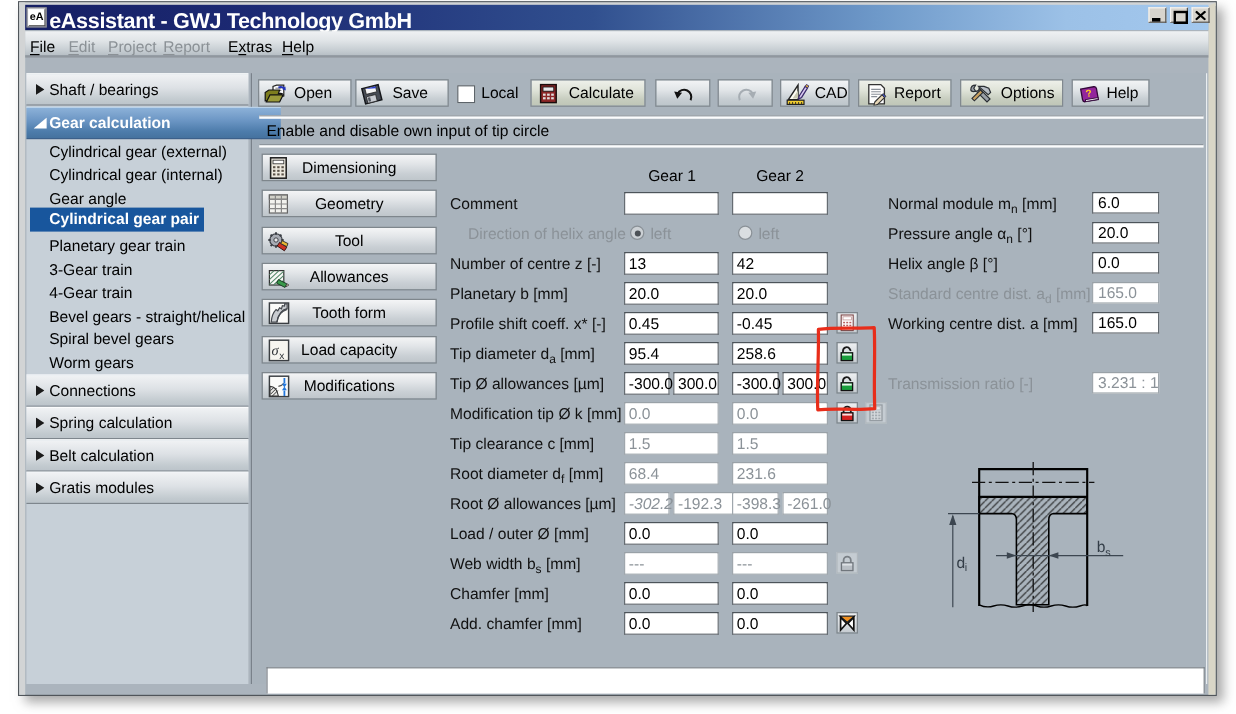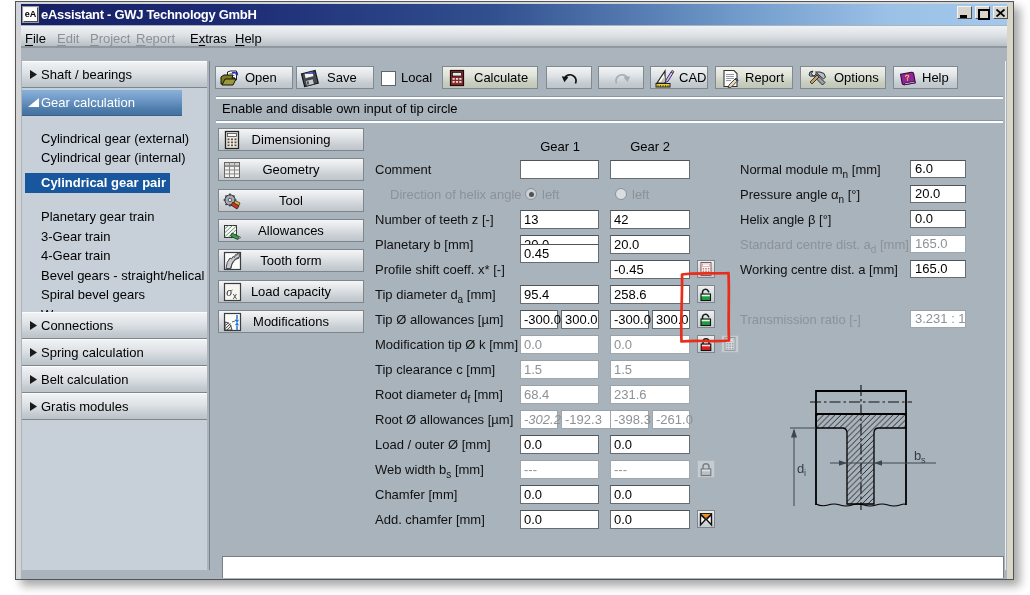--- a/index.html
+++ b/index.html
@@ -1,33 +1,33 @@
 <!DOCTYPE html>
 <html><head><meta charset="utf-8">
 <style>
 html,body{margin:0;padding:0;}
 body{width:1030px;height:595px;background:#fff;font-family:"Liberation Sans",sans-serif;position:relative;overflow:hidden;font-size:13px;}
 #win{position:absolute;left:15px;top:1px;width:997px;height:577px;border:1px solid #50555a;background:#abb4bd;box-shadow:6px 6px 9px rgba(108,108,108,.6);}
 #frame{position:absolute;left:0;top:0;right:0;bottom:0;border-left:5px solid #d2d4d5;border-right:6px solid #d9d6c7;border-top:3px solid #d2d4d5;}
 #titlebar{position:absolute;left:21px;top:4px;width:986px;height:21px;background:linear-gradient(to right,#161f64 0%,#1c2a74 20%,#31508f 48%,#6e99c9 72%,#9cc1e7 88%,#a3c8ee 100%);}
 #ticon{position:absolute;left:23px;top:7px;width:13px;height:13px;background:#fff;border:1px solid;border-color:#f6f6f6 #4a4a4a #4a4a4a #f6f6f6;outline:1px solid #9a9a9a;color:#000;font-size:9px;font-weight:bold;line-height:13px;text-align:center;}
-#ttext{position:absolute;left:41px;top:7px;font-size:13px;font-weight:bold;color:#fff;letter-spacing:-0.3px;text-align:center;}
+#ttext{position:absolute;left:41px;top:7px;font-size:18px;font-weight:bold;color:#fff;letter-spacing:-0.3px;text-align:center;}
 .wbtn{position:absolute;top:6px;width:15px;height:13px;background:#d7d4cd;border:1px solid;border-color:#f5f3ef #55534f #55534f #f5f3ef;box-sizing:border-box;}
 #menubar{position:absolute;left:21px;top:26px;width:986px;height:22px;background:linear-gradient(#eff1f3 0%,#e0e4e7 40%,#c6cdd2 80%,#b7bfc5 100%);border-bottom:2px solid #90979e;box-sizing:border-box;}
 .mi{position:absolute;top:5px;color:#000;}
 .mi u{text-underline-offset:2px;}
 .mdis{color:#8b9196;}
 .abs{position:absolute;}
 #sidebar{position:absolute;left:22px;top:61px;width:185px;height:509px;background:#c7d0d8;}
 #sidedark{position:absolute;left:209px;top:61px;width:1px;height:509px;background:#79818a;}
 .shead{position:absolute;left:22px;width:185px;height:25px;background:linear-gradient(#f0f2f4 0%,#dde1e5 45%,#c2cacf 85%,#bcc4ca 100%);border-top:1px solid #fbfcfd;border-bottom:1px solid #7e868d;color:#000;line-height:25px;box-sizing:content-box;}
 .shead .txt{position:absolute;left:19px;top:0;}
-#ghead{position:absolute;left:22px;top:89px;width:160px;height:25px;background:linear-gradient(#8cb1d8 0%,#6d97c5 40%,#4d7cab 78%,#45729f 100%);border-top:1px solid #b9d2ea;border-bottom:1px solid #3c608a;font-weight:normal;color:#fff;line-height:25px;}
+#ghead{position:absolute;left:22px;top:89px;width:212px;height:25px;background:linear-gradient(#8cb1d8 0%,#6d97c5 40%,#4d7cab 78%,#45729f 100%);border-top:1px solid #b9d2ea;border-bottom:1px solid #3c608a;font-weight:bold;color:#fff;line-height:25px;}
 .sitem{position:absolute;left:22px;width:185px;height:20px;color:#000;line-height:20px;}
-.sitem .txt{position:absolute;left:19px;margin-top:12px;}
+.sitem .txt{position:absolute;left:19px;}
 #ssel{position:absolute;left:25px;top:173px;width:145px;height:20px;background:#18569d;font-weight:bold;color:#fff;line-height:20px;}
 #content{position:absolute;left:211px;top:61px;width:794px;height:509px;background:#a9b3bc;border-right:1px solid #e9edf0;}
 .tbtn{position:absolute;top:66px;height:23px;background:linear-gradient(#f2f4f5 0%,#e0e4e7 40%,#c6cdd2 75%,#bdc5ca 100%);border:1px solid #81898f;box-sizing:border-box;color:#000;}
 .tbtn .lab{position:absolute;top:3px;}
 .tbtn.tint{background:linear-gradient(#eef0ea 0%,#dfe3d8 40%,#c7cdbf 75%,#bfc6b7 100%);}
 .sepline{position:absolute;left:216px;width:787px;height:2px;background:#fbfcfd;border-top:1px solid #8e969d;box-sizing:content-box;}
 .lbtn{position:absolute;left:218px;width:146px;height:23px;background:linear-gradient(#f4f5f6 0%,#e2e5e8 35%,#c9cfd4 75%,#bfc6cb 100%);border:1px solid #7e868c;box-sizing:border-box;color:#000;text-align:center;line-height:21px;}
 .lbtn svg{position:absolute;left:3px;top:1px;}
 .flabel{position:absolute;left:375px;color:#111;white-space:nowrap;}
 sub{font-size:10px;}
@@ -83,21 +83,21 @@
     </svg>
     <span class="abs" style="left:19px;">Gear calculation</span>
   </div>
 <div class="sitem" style="top:117px;">
     <span class="txt">Cylindrical gear (external)</span>
   </div>
 <div class="sitem" style="top:136px;">
     <span class="txt">Cylindrical gear (internal)</span>
   </div>
 <div class="sitem" style="top:156px;">
-    <span class="txt">Gear train</span>
+    <span class="txt">Gear angle</span>
   </div>
 <div id="ssel">
     <span class="abs" style="left:16px;">Cylindrical gear pair</span>
   </div>
 <div class="sitem" style="top:195px;">
     <span class="txt">Planetary gear train</span>
   </div>
 <div class="sitem" style="top:215px;">
     <span class="txt">3-Gear train</span>
   </div>
@@ -292,21 +292,21 @@
     <path d="M15,3 v4.5 M15,18 v-4.5" stroke="#2277dd" stroke-width="1.5"></path>
     <path d="M15,11 l-2,-3.3 4,0 z" fill="#2277dd"></path>
     <path d="M15,10 l-2,3.3 4,0 z" fill="#2277dd"></path>
   </svg>Modifications</div>
 
 <span class="abs" style="left:520px;top:139px;width:80px;text-align:center;color:#000;">Gear 1</span>
 <span class="abs" style="left:610px;top:139px;width:80px;text-align:center;color:#000;">Gear 2</span>
 
 <span class="flabel" style="top:162px;">Comment</span>
 <span class="flabel fdis" style="top:187px;margin-left:15px;">Direction of helix angle</span>
-<span class="flabel" style="top:212px;">Number of teeth z [-]</span>
+<span class="flabel" style="top:212px;">Number of centre z [-]</span>
 <span class="flabel" style="top:237px;">Planetary b [mm]</span>
 <span class="flabel" style="top:262px;">Profile shift coeff. x* [-]</span>
 <span class="flabel" style="top:287px;">Tip diameter d<sub>a</sub> [mm]</span>
 <span class="flabel" style="top:312px;">Tip Ø allowances [µm]</span>
 <span class="flabel" style="top:337px;">Modification tip Ø k [mm]</span>
 <span class="flabel" style="top:362px;">Tip clearance c [mm]</span>
 <span class="flabel" style="top:387px;">Root diameter d<sub>f</sub> [mm]</span>
 <span class="flabel" style="top:412px;">Root Ø allowances [µm]</span>
 <span class="flabel" style="top:437px;">Load / outer Ø [mm]</span>
 <span class="flabel" style="top:462px;">Web width b<sub>s</sub> [mm]</span>
@@ -317,21 +317,21 @@
 <div class="fld g2" style="top:160px;"></div>
 <div class="abs" style="left:525px;top:188px;width:10px;height:10px;border:1px solid #8a9197;border-radius:50%;background:#ccd1d5;"></div>
 <div class="abs" style="left:528.5px;top:191.5px;width:5px;height:5px;border-radius:50%;background:#4d5257;"></div>
 <span class="abs fdis" style="left:542px;top:187px;">left</span>
 <div class="abs" style="left:615px;top:188px;width:10px;height:10px;border:1px solid #8a9197;border-radius:50%;background:#dadee1;"></div>
 <span class="abs fdis" style="left:632px;top:187px;">left</span>
 <div class="fld g1" style="top:210px;">13</div>
 <div class="fld g2" style="top:210px;">42</div>
 <div class="fld g1" style="top:235px;">20.0</div>
 <div class="fld g2" style="top:235px;">20.0</div>
-<div class="fld g1" style="top:244px;">0.45</div>
+<div class="fld g1" style="top:260px;">0.45</div>
 <div class="fld g2" style="top:260px;">-0.45</div>
 <div class="fld g1" style="top:285px;">95.4</div>
 <div class="fld g2" style="top:285px;">258.6</div>
 <div class="fld" style="left:520px;top:310px;width:38px;">-300.0</div>
 <div class="fld" style="left:561px;top:310px;width:38px;">300.0</div>
 <div class="fld" style="left:610px;top:310px;width:39px;">-300.0</div>
 <div class="fld" style="left:652px;top:310px;width:38px;">300.0</div>
 <div class="fld g1 dis" style="top:335px;">0.0</div>
 <div class="fld g2 dis" style="top:335px;">0.0</div>
 <div class="fld g1 dis" style="top:360px;">1.5</div>

